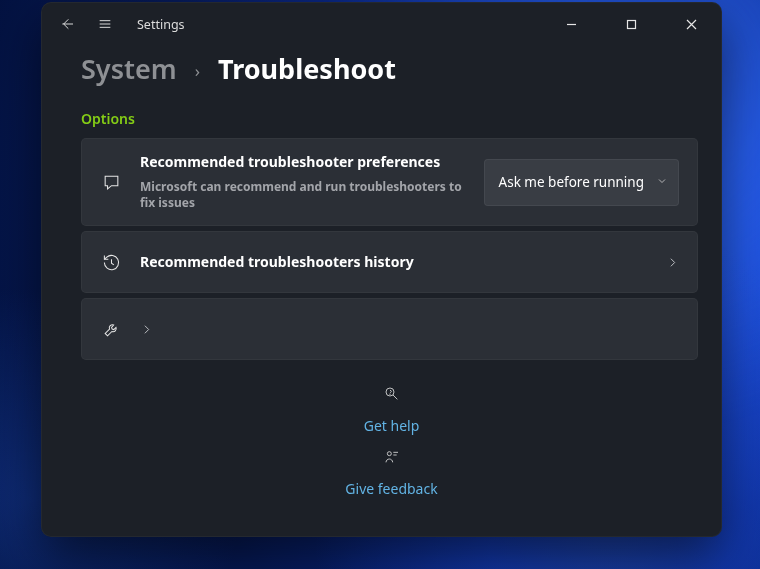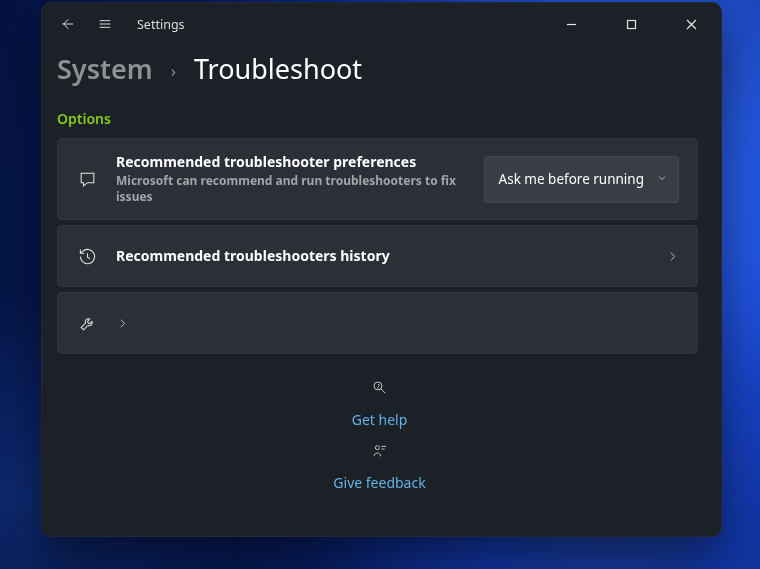--- a/index.html
+++ b/index.html
@@ -27,39 +27,39 @@
     height:44px;display:flex;align-items:center;gap:14px;padding:0 8px 0 16px;
   }
   .tb-left{display:flex;align-items:center;gap:18px;}
   .tb-icon{width:20px;height:20px;display:flex;align-items:center;justify-content:center;color:#e6e6e6;}
   .tb-icon svg{width:16px;height:16px;stroke:currentColor;fill:none;stroke-width:1.4;}
   .tb-title{font-size:12.5px;color:#dcdcdc;margin-left:4px;}
   .tb-spacer{flex:1;}
   .win-btn{width:46px;height:30px;display:flex;align-items:center;justify-content:center;color:#e6e6e6;}
   .win-btn svg{width:11px;height:11px;stroke:currentColor;fill:none;stroke-width:1.2;}
 
-  .content{padding:0 24px 0 16px;flex:1;overflow:hidden;}
+  .content{padding:0 24px 0 40px;flex:1;overflow:hidden;}
 
   .crumb{display:flex;align-items:baseline;gap:18px;margin-top:4px;}
   .crumb-parent{font-size:27px;font-weight:600;color:#8e9094;}
   .crumb-sep{color:#8e9094;font-size:17px;position:relative;top:-2px;}
-  .crumb-current{font-size:27px;font-weight:400;color:#fff;}
+  .crumb-current{font-size:27px;font-weight:700;color:#fff;}
 
   .section-label{font-size:14px;font-weight:600;margin-top:22px;margin-bottom:10px;color:#84cc16;}
 
   .card{
     background:#2b2f36;border:1px solid rgba(255,255,255,.04);
     border-radius:5px;padding:14px 18px;display:flex;align-items:center;gap:18px;
     margin-bottom:5px;min-height:62px;
   }
   .card .lead-icon{width:22px;display:flex;justify-content:center;color:#e6e6e6;}
   .card .lead-icon svg{width:19px;height:19px;stroke:currentColor;fill:none;stroke-width:1.3;}
   .card .body{flex:1;font-weight:bold;}
   .card .body .title{font-size:14px;color:#fff;line-height:1.35;}
-  .card .body .sub{font-size:12px;color:#a3a5aa;line-height:1.35;margin-top:1px;}
+  .card .body .sub{font-size:12px;color:#a3a5aa;line-height:1.35;margin-top:7px;}
   .card .trail{display:flex;align-items:center;}
 
   .dropdown{
     background:#393d44;border:1px solid rgba(255,255,255,.06);
     border-radius:4px;height:47px;padding:0 10px 0 14px;
     display:flex;align-items:center;gap:12px;font-size:13.5px;color:#fff;
   }
   .dropdown svg{width:12px;height:12px;stroke:#cfcfcf;fill:none;stroke-width:1.6;}
 
   .chev-right svg{width:13px;height:13px;stroke:#bfc1c5;fill:none;stroke-width:1.8;}

